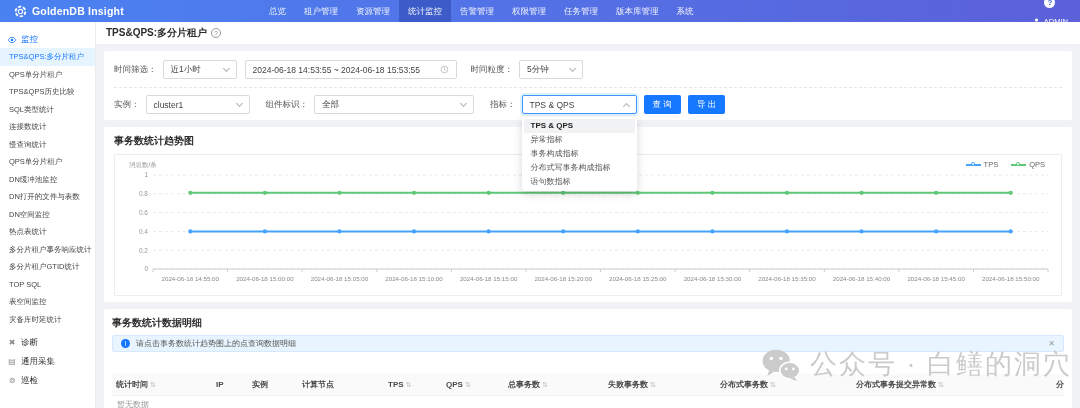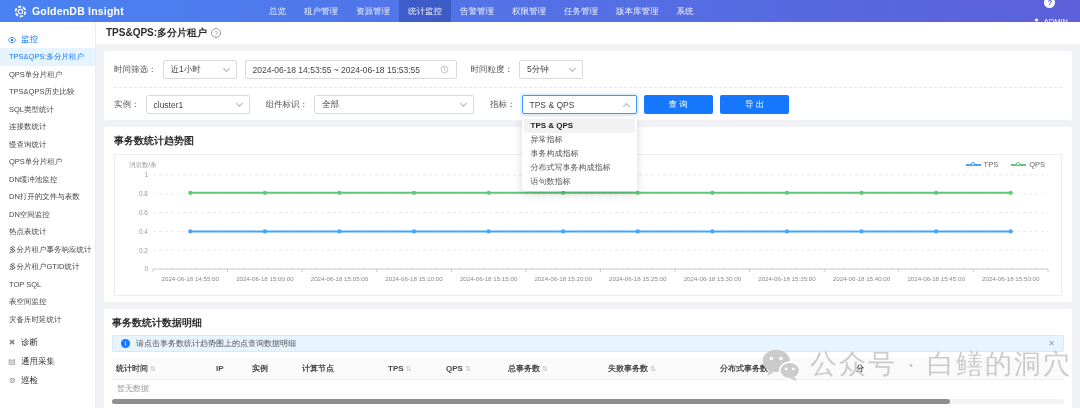--- a/index.html
+++ b/index.html
@@ -59,21 +59,21 @@
   .chev { width:5px; height:5px; border-right:1.2px solid #b3b3b3; border-bottom:1.2px solid #b3b3b3;
     transform:rotate(45deg); margin-top:-2px; flex:none; margin-left:8px; }
   .chev.up { transform:rotate(-135deg); margin-top:3px; }
   .daterange { width:150px; margin-left:8px; justify-content:space-between; color:#444; }
   .metric-wrap { position:relative; }
   .dropdown { position:absolute; top:22px; left:0; width:115px; background:#fff;
     border-radius:3px; box-shadow:0 3px 10px rgba(0,0,0,.16); padding:2px; z-index:30; }
   .dd-item { height:14px; line-height:14px; padding:0 7px; font-size:8px; color:#555;
     border-radius:2px; cursor:pointer; white-space:nowrap; }
   .dd-item.selected { background:#f1f2f4; color:#222; font-weight:bold; }
-  .btn { height:19px; padding:0 25px; background:#1677ff; color:#fff; border:none;
+  .btn { height:19px; padding:0 9px; background:#1677ff; color:#fff; border:none;
     border-radius:2px; font-size:8.5px; cursor:pointer; margin-left:7px;
     font-family:inherit; }
 
   
   .chart-card { margin-top:7px; padding:7px 10px 6px 10px; }
   .section-title { font-size:10px; font-weight:bold; color:#2d2d2d; }
   .chart-panel { margin-top:6px; border:1px solid #ededed; height:142px; position:relative; }
   .ylabel { position:absolute; top:6px; left:14px; font-size:6.5px; color:#999; }
   .legend { position:absolute; top:5px; right:16px; display:flex; gap:13px; z-index:2; }
   .legend-item { display:flex; align-items:center; gap:3px; font-size:7.5px; color:#666; cursor:pointer; }
@@ -85,21 +85,21 @@
   
   .table-card { margin-top:7px; padding:7px 8px 4px 8px; position:relative; height:116px; }
   .banner { margin-top:5px; height:17px; display:flex; align-items:center; gap:6px;
     background:#e8f4ff; border:1px solid #d4e9ff; border-radius:2px; padding:0 8px;
     font-size:8px; color:#555; }
   .info-dot { width:9px; height:9px; border-radius:50%; background:#1677ff; color:#fff;
     font-size:6.5px; font-style:normal; display:flex; align-items:center; justify-content:center; flex:none; }
   .info-dot::after { content:"i"; }
   .banner-close { margin-left:auto; color:#999; font-size:8px; cursor:pointer; }
   .banner-close::after { content:"✕"; }
-  .thead { margin-top:6px; display:flex; background:#fafafa; height:22px; align-items:center;
+  .thead { margin-top:22px; display:flex; background:#fafafa; height:22px; align-items:center;
     font-size:8px; color:#4a4a4a; font-weight:bold; overflow:hidden; border-bottom:1px solid #f0f0f0; }
   .th { flex:none; display:flex; align-items:center; gap:2px; padding-left:4px;
     white-space:nowrap; overflow:hidden; cursor:pointer; }
   .sort-icon { color:#c0c0c0; font-size:7px; font-weight:normal; }
   .sort-icon::after { content:"⇅"; }
   .empty-row { height:17px; line-height:17px; font-size:8px; color:#999; padding-left:5px; }
   .hscroll { height:5px; background:#f3f3f3; border-radius:3px; position:relative; margin-top:2px; }
   .hscroll-thumb { position:absolute; left:0; top:0; height:5px; width:88%;
     background:#8f8f8f; border-radius:3px; cursor:grab; }
 
@@ -364,20 +364,24 @@
               <span class="sort-icon"></span>
             </div>
             <div class="th" style="width: 112px; text-align: center;">
               <span>失败事务数</span>
               <span class="sort-icon"></span>
             </div>
             <div class="th" style="width: 136px;">
               <span>分布式事务数</span>
               <span class="sort-icon"></span>
             </div>
+            <div class="th" style="width: 200px;">
+              <span>分布式事务提交异常数</span>
+              <span class="sort-icon"></span>
+            </div>
             <div class="th" style="width: 60px;">
               <span>分</span>
             </div>
           </div>
         <div class="empty-row">暂无数据</div>
         <div class="hscroll">
           <div class="hscroll-thumb"></div>
         </div>
 
       </div>

